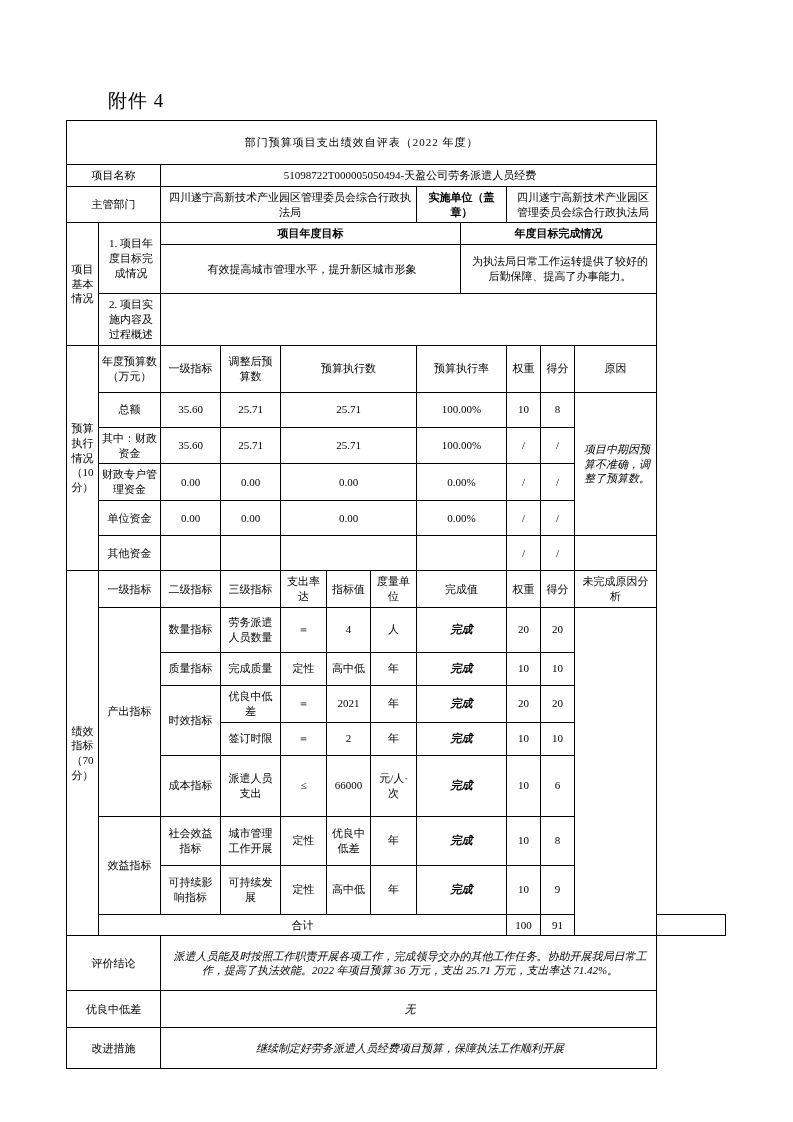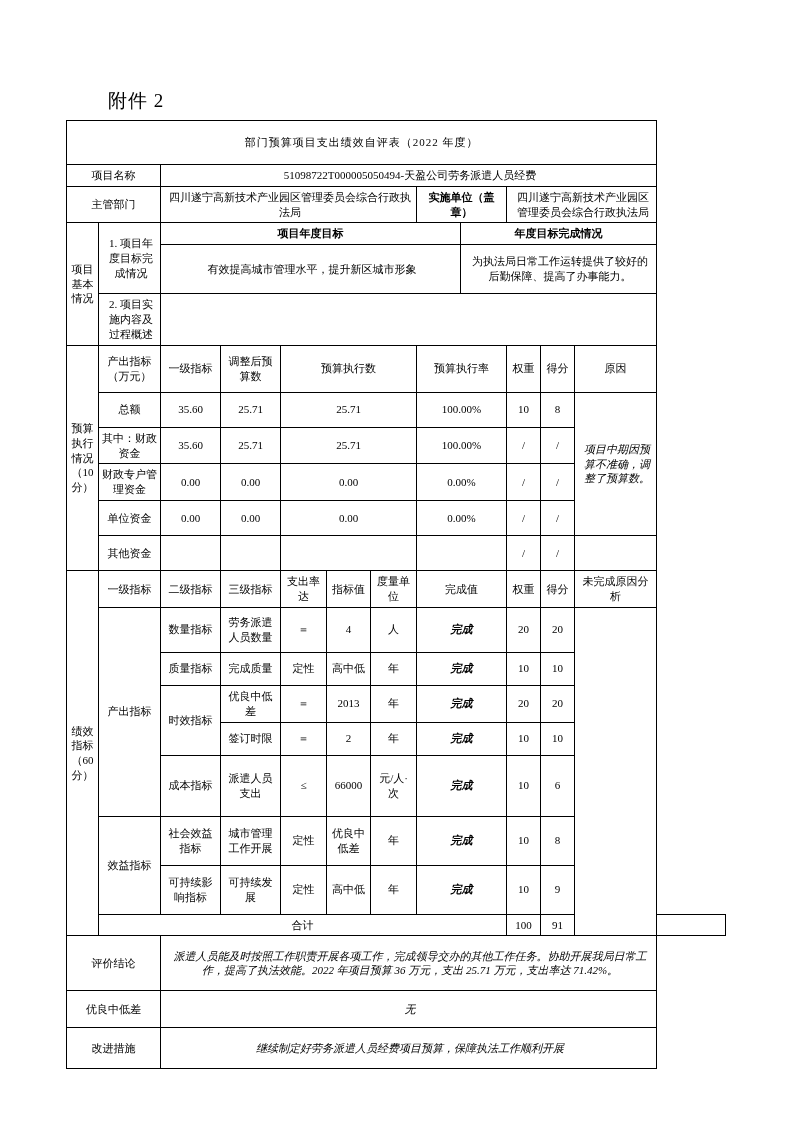--- a/index.html
+++ b/index.html
@@ -77,21 +77,21 @@
     text-align: center;
     font-size: 12px;
   }
   .tall { height: 28px; }
 </style>
 </head>
 <body>
 
 <div class="page">
 
-  <div class="attach-label">附件 2</div>
+  <div class="attach-label">附件 4</div>
 
   <div class="doc-wrap">
     <table class="main">
       <colgroup>
         <col style="width:32px">
         <col style="width:62px">
         <col style="width:60px">
         <col style="width:60px">
         <col style="width:46px">
         <col style="width:44px">
@@ -130,21 +130,21 @@
         <td colspan="6" class="left" style="height:42px">有效提高城市管理水平，提升新区城市形象</td>
         <td colspan="4" class="left">为执法局日常工作运转提供了较好的后勤保障、提高了办事能力。</td>
       </tr>
       <tr>
         <td class="left vtext" style="height:34px">2. 项目实施内容及过程概述</td>
         <td colspan="10" class="left"></td>
       </tr>
 
       <tr>
         <td rowspan="6" class="lbl vtext">预算执行情况（10 分）</td>
-        <td class="vtext" style="height:40px">产出指标（万元）</td>
+        <td class="vtext" style="height:40px">年度预算数（万元）</td>
         <td>一级指标</td>
         <td>调整后预算数</td>
         <td colspan="3">预算执行数</td>
         <td colspan="2">预算执行率</td>
         <td>权重</td>
         <td>得分</td>
         <td>原因</td>
       </tr>
 
       <tr>
@@ -193,21 +193,21 @@
         <td></td>
         <td></td>
         <td colspan="3"></td>
         <td colspan="2"></td>
         <td>/</td>
         <td>/</td>
         <td></td>
       </tr>
 
       <tr>
-        <td rowspan="9" class="lbl vtext">绩效指标（60 分）</td>
+        <td rowspan="9" class="lbl vtext">绩效指标（70 分）</td>
         <td>一级指标</td>
         <td>二级指标</td>
         <td>三级指标</td>
         <td>支出率达</td>
         <td>指标值</td>
         <td>度量单位</td>
         <td colspan="2">完成值</td>
         <td>权重</td>
         <td>得分</td>
         <td>未完成原因分析</td>
@@ -234,21 +234,21 @@
         <td>年</td>
         <td colspan="2" class="bold italic">完成</td>
         <td>10</td>
         <td>10</td>
       </tr>
 
       <tr>
         <td rowspan="2">时效指标</td>
         <td style="height:26px">优良中低差</td>
         <td>＝</td>
-        <td>2013</td>
+        <td>2021</td>
         <td>年</td>
         <td colspan="2" class="bold italic">完成</td>
         <td>20</td>
         <td>20</td>
       </tr>
 
       <tr>
         <td style="height:26px">签订时限</td>
         <td>＝</td>
         <td>2</td>

